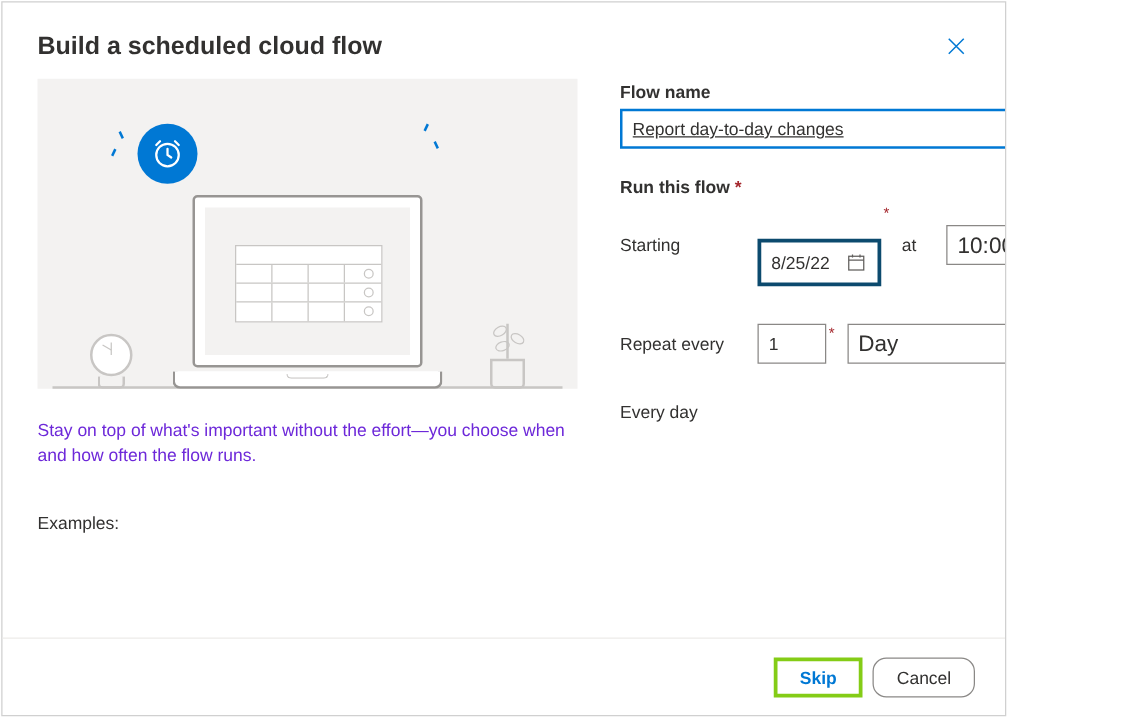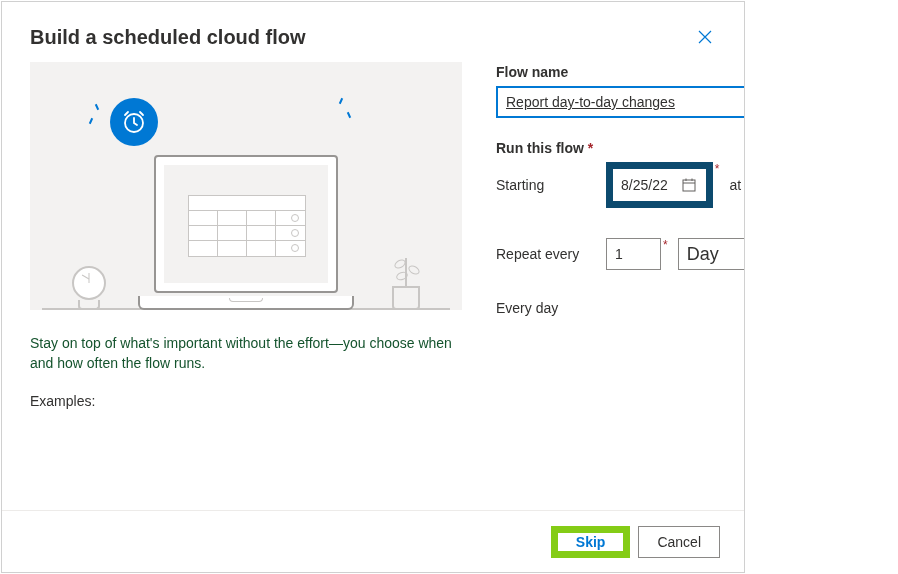--- a/index.html
+++ b/index.html
@@ -1,52 +1,52 @@
 <!DOCTYPE html>
 <html><head>
 <meta charset="utf-8">
 <style>
   * { box-sizing: border-box; margin: 0; padding: 0; font-family: "Segoe UI", -apple-system, BlinkMacSystemFont, sans-serif; }
   body { background: #fff; width: 898px; height: 574px; }
-  .dialog { border: 1px solid #d0d0d0; width: 744px; height: 572px; margin: 1px; position: relative; display: flex; flex-direction: column; justify-content: flex-end; }
+  .dialog { border: 1px solid #d0d0d0; width: 804px; height: 572px; margin: 1px; position: relative; display: flex; flex-direction: column; justify-content: flex-end; }
   .header { padding: 24px 28px 0 28px; display: flex; justify-content: space-between; align-items: flex-start; }
   .title { font-size: 20px; font-weight: 600; color: #323130; }
   .close-x { font-size: 16px; color: #0078d4; cursor: pointer; padding: 4px; }
   .content { display: flex; flex: 1; padding: 10px 28px 0 28px; gap: 34px; overflow: hidden; }
   .left-col { width: 432px; flex-shrink: 0; }
   .illustration { width: 432px; height: 248px; background: #f3f2f1; position: relative; margin-bottom: 24px; }
   .clock-badge { position: absolute; top: 36px; left: 80px; width: 48px; height: 48px; background: #0078d4; border-radius: 50%; display: flex; align-items: center; justify-content: center; z-index: 3; }
-  .description { font-size: 14px; color: #14532d; line-height: 1.4; margin-bottom: 20px; }
+  .description { font-size: 14px; color: #6d28d9; line-height: 1.4; margin-bottom: 36px; }
   .examples-label { font-size: 14px; color: #323130; margin-bottom: 6px; }
   .examples-list { list-style: disc; padding-left: 36px; font-size: 14px; color: #323130; line-height: 1.4; }
   .examples-list li { margin-bottom: 2px; }
   .right-col { flex: 1; padding-top: 2px; }
   .field-label { font-size: 14px; font-weight: 600; color: #323130; margin-bottom: 6px; display: block; }
   .req { color: #a4262c; font-size: 14px; }
   .flow-name-input { width: 100%; height: 32px; border: 2px solid #0078d4; padding: 0 8px; font-size: 14px; color: #323130; outline: none; margin-bottom: 22px; text-decoration: underline; }
   .row { display: flex; align-items: center; margin-bottom: 30px; }
   .row-label { font-size: 14px; color: #323130; width: 110px; }
-  .date-box { display: flex; align-items: center; border: 7px solid #0c4a6e; height: 32px; padding: 16px 8px; }
+  .date-box { display: flex; align-items: center; border: 3px solid #0c4a6e; height: 32px; padding: 16px 8px; margin-top: 28px; }
   .date-text { font-size: 14px; color: #323130; margin-right: 12px; }
   .cal-icon-box { width: 18px; height: 18px; display: flex; align-items: center; justify-content: center; }
   .req-after { color: #a4262c; font-size: 12px; margin: 0 10px 14px 2px; align-self: flex-start; }
   .at-label { font-size: 14px; color: #323130; margin-right: 24px; }
   .dropdown { border: 1px solid #8a8886; height: 32px; display: flex; align-items: center; justify-content: space-between; padding: 0 8px; cursor: pointer; }
   .dropdown-text { font-size: 18px; color: #323130; }
   .chev { color: #605e5c; }
   .time-dropdown { width: 128px; }
   .num-input { border: 1px solid #8a8886; height: 32px; width: 55px; padding: 0 8px; font-size: 14px; color: #323130; outline: none; }
   .unit-dropdown { width: 192px; }
   .summary { font-size: 14px; font-weight: 600; color: #323130; margin-bottom: 6px; margin-top: -4px; }
   .summary-val { font-size: 14px; color: #323130; }
   .footer { height: 62px; border-top: 1px solid #edebe9; display: flex; align-items: center; justify-content: flex-end; padding: 0 24px; gap: 8px; }
   .btn { height: 32px; padding: 0 18px; font-size: 14px; border: 1px solid #8a8886; background: #fff; cursor: pointer; min-width: 60px; }
-  .btn-skip { border: 7px solid #84cc16; color: #0078d4; font-weight: 600; }
+  .btn-skip { border: 3px solid #84cc16; color: #0078d4; font-weight: 600; }
   .btn-primary { background: #0078d4; border-color: #0078d4; color: #fff; font-weight: 600; }
-  .btn-cancel { color: #323130; }
+  .btn-cancel { color: #323130; border-radius: 11px; }
   
   .laptop { position: absolute; bottom: 0; left: 108px; width: 216px; height: 155px; }
   .laptop-screen { position: absolute; top: 0; left: 16px; width: 184px; height: 138px; border: 2px solid #979593; border-radius: 4px; background: #fff; }
   .laptop-inner { position: absolute; top: 8px; left: 8px; right: 8px; bottom: 8px; background: #f3f2f1; }
   .laptop-base { position: absolute; bottom: 0; left: 0; width: 216px; height: 14px; border: 2px solid #979593; border-top: none; border-radius: 0 0 6px 6px; background: #fff; }
   .laptop-trackpad { position: absolute; top: 2px; left: 50%; transform: translateX(-50%); width: 34px; height: 4px; border-bottom: 1px solid #c8c6c4; border-left: 1px solid #c8c6c4; border-right: 1px solid #c8c6c4; border-radius: 0 0 4px 4px; }
   .mini-table { position: absolute; top: 30px; left: 24px; width: 118px; height: 62px; border: 1px solid #c8c6c4; background: #fff; }
   .mini-row { height: 15px; border-bottom: 1px solid #c8c6c4; position: relative; }
   .mini-col { border-right: 1px solid #c8c6c4; width: 29px; height: 100%; display: inline-block; }
   .mini-dot { position: absolute; right: 6px; top: 3px; width: 8px; height: 8px; border: 1px solid #c8c6c4; border-radius: 50%; }

